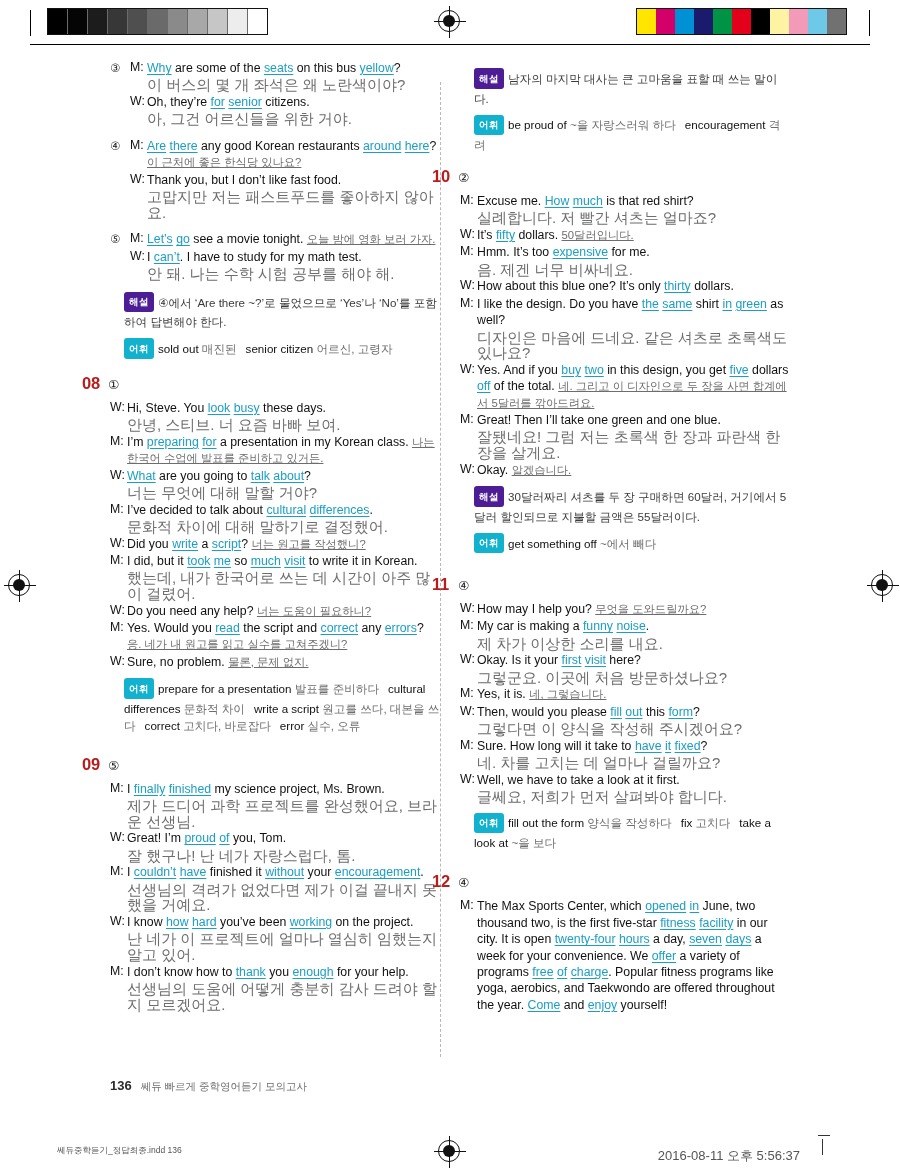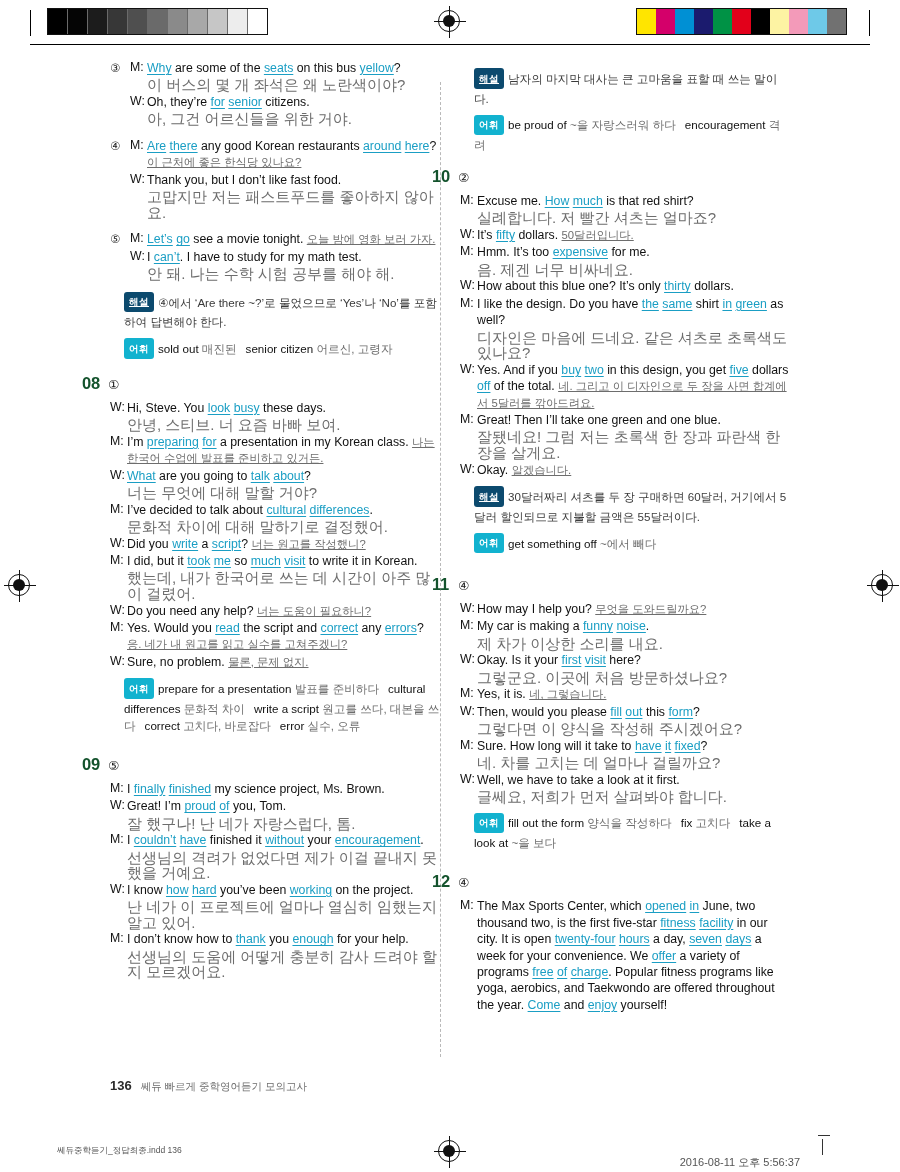--- a/index.html
+++ b/index.html
@@ -40,52 +40,52 @@
   .columns{position:absolute;left:0;top:0;width:900px;height:1000px;}
   .col{position:absolute;top:0;width:330px;}
   .col-left{left:110px;}
   .col-right{left:460px;}
   .col-divider{position:absolute;left:440px;top:22px;width:0;height:975px;
     border-left:1px dashed #b9b9b9;}
 
   
   .qblock{margin-bottom:11px;}
   .qhead{display:flex;align-items:baseline;margin:0 0 7px -28px;}
-  .qnum{font-size:16.5px;font-weight:bold;color:#14532d;letter-spacing:-0.3px;width:26px;}
+  .qnum{font-size:16.5px;font-weight:bold;color:#b91c1c;letter-spacing:-0.3px;width:26px;}
   .qans{font-size:12.5px;color:#222;}
 
   .lineitem{display:flex;margin-bottom:1px;}
   .choice{width:20px;flex:none;font-size:11.5px;color:#222;padding-top:1px;}
   .spk{width:17px;flex:none;font-size:12.3px;color:#111;}
   .body-txt{flex:1;font-size:12.3px;line-height:16.4px;color:#111;}
   .ko{color:#6d6d6d;font-size:11.3px;text-decoration:underline;}
   .ko-line{font-size:15px;line-height:15.6px;color:#6d6d6d;padding-left:17px;margin-bottom:1px;}
   .hl{color:#1a9ec4;text-decoration:underline;text-decoration-color:#1a9ec4;text-underline-offset:2px;}
   .plain-para{font-size:12.3px;line-height:16.4px;color:#111;padding-left:17px;}
 
   
   .noteblock{margin:9px 0 2px 14px;font-size:11.6px;line-height:17px;color:#111;}
   .badge{display:inline-block;color:#fff;font-size:9.5px;font-weight:bold;
     padding:1.5px 5px 2px;border-radius:3px;margin-right:4px;
     position:relative;top:-1px;letter-spacing:0.5px;}
-  .badge-hs{background:#0c4a6e;text-decoration:underline;}
+  .badge-hs{background:#4c1d95;}
   .badge-vo{background:#12b2cf;}
   .note-ko{color:#3a3a3a;}
   .note-gray{color:#6d6d6d;}
   .note-en{color:#111;}
   .vo-sp{display:inline-block;width:9px;}
 
   
   .footer{position:absolute;left:110px;top:1078px;display:flex;align-items:baseline;justify-content:space-between;}
   .footer-pg{font-size:13px;font-weight:bold;color:#2b2b2b;margin-right:9px;}
   .footer-title{font-size:10.5px;color:#6d6d6d;}
 
   .printline{position:absolute;top:1145px;left:0;width:856px;height:14px;}
   .printline .fileinfo{position:absolute;left:57px;top:0;font-size:8.5px;color:#555;}
-  .printline .stamp{position:absolute;right:56px;top:10px;font-size:11px;color:#555;text-align:right;}
+  .printline .stamp{position:absolute;right:56px;top:2px;font-size:13px;color:#555;text-align:right;}
   .printline .tick{position:absolute;right:33px;top:-6px;width:1px;height:16px;background:#333;}
   .printline .tick2{position:absolute;right:26px;top:-10px;width:12px;height:1px;background:#333;}
 </style>
 </head>
 <body>
 
 <div class="crop-left"></div>
 <div class="crop-right"></div>
 <div class="print-rule"></div>
 <div class="gray-wedge" id="gray-wedge">
@@ -221,20 +221,21 @@
         <div style="height: 10px;"></div>
         <div class="qblock">
           <div class="qhead">
             <span class="qnum">09</span>
             <span class="qans">⑤</span>
           </div>
           <div class="lineitem">
             <span class="spk">M:</span>
             <span class="body-txt">I <span class="hl">finally</span> <span class="hl">finished</span> my science project, Ms. Brown.</span>
           </div>
+          <div class="ko-line">제가 드디어 과학 프로젝트를 완성했어요, 브라운 선생님.</div>
           <div class="lineitem">
             <span class="spk">W:</span>
             <span class="body-txt">Great! I’m <span class="hl">proud</span> <span class="hl">of</span> you, Tom.</span>
           </div>
           <div class="ko-line">잘 했구나! 난 네가 자랑스럽다, 톰.</div>
           <div class="lineitem">
             <span class="spk">M:</span>
             <span class="body-txt">I <span class="hl">couldn’t</span> <span class="hl">have</span> finished it <span class="hl">without</span> your <span class="hl">encouragement</span>.</span>
           </div>
           <div class="ko-line">선생님의 격려가 없었다면 제가 이걸 끝내지 못했을 거예요.</div>

